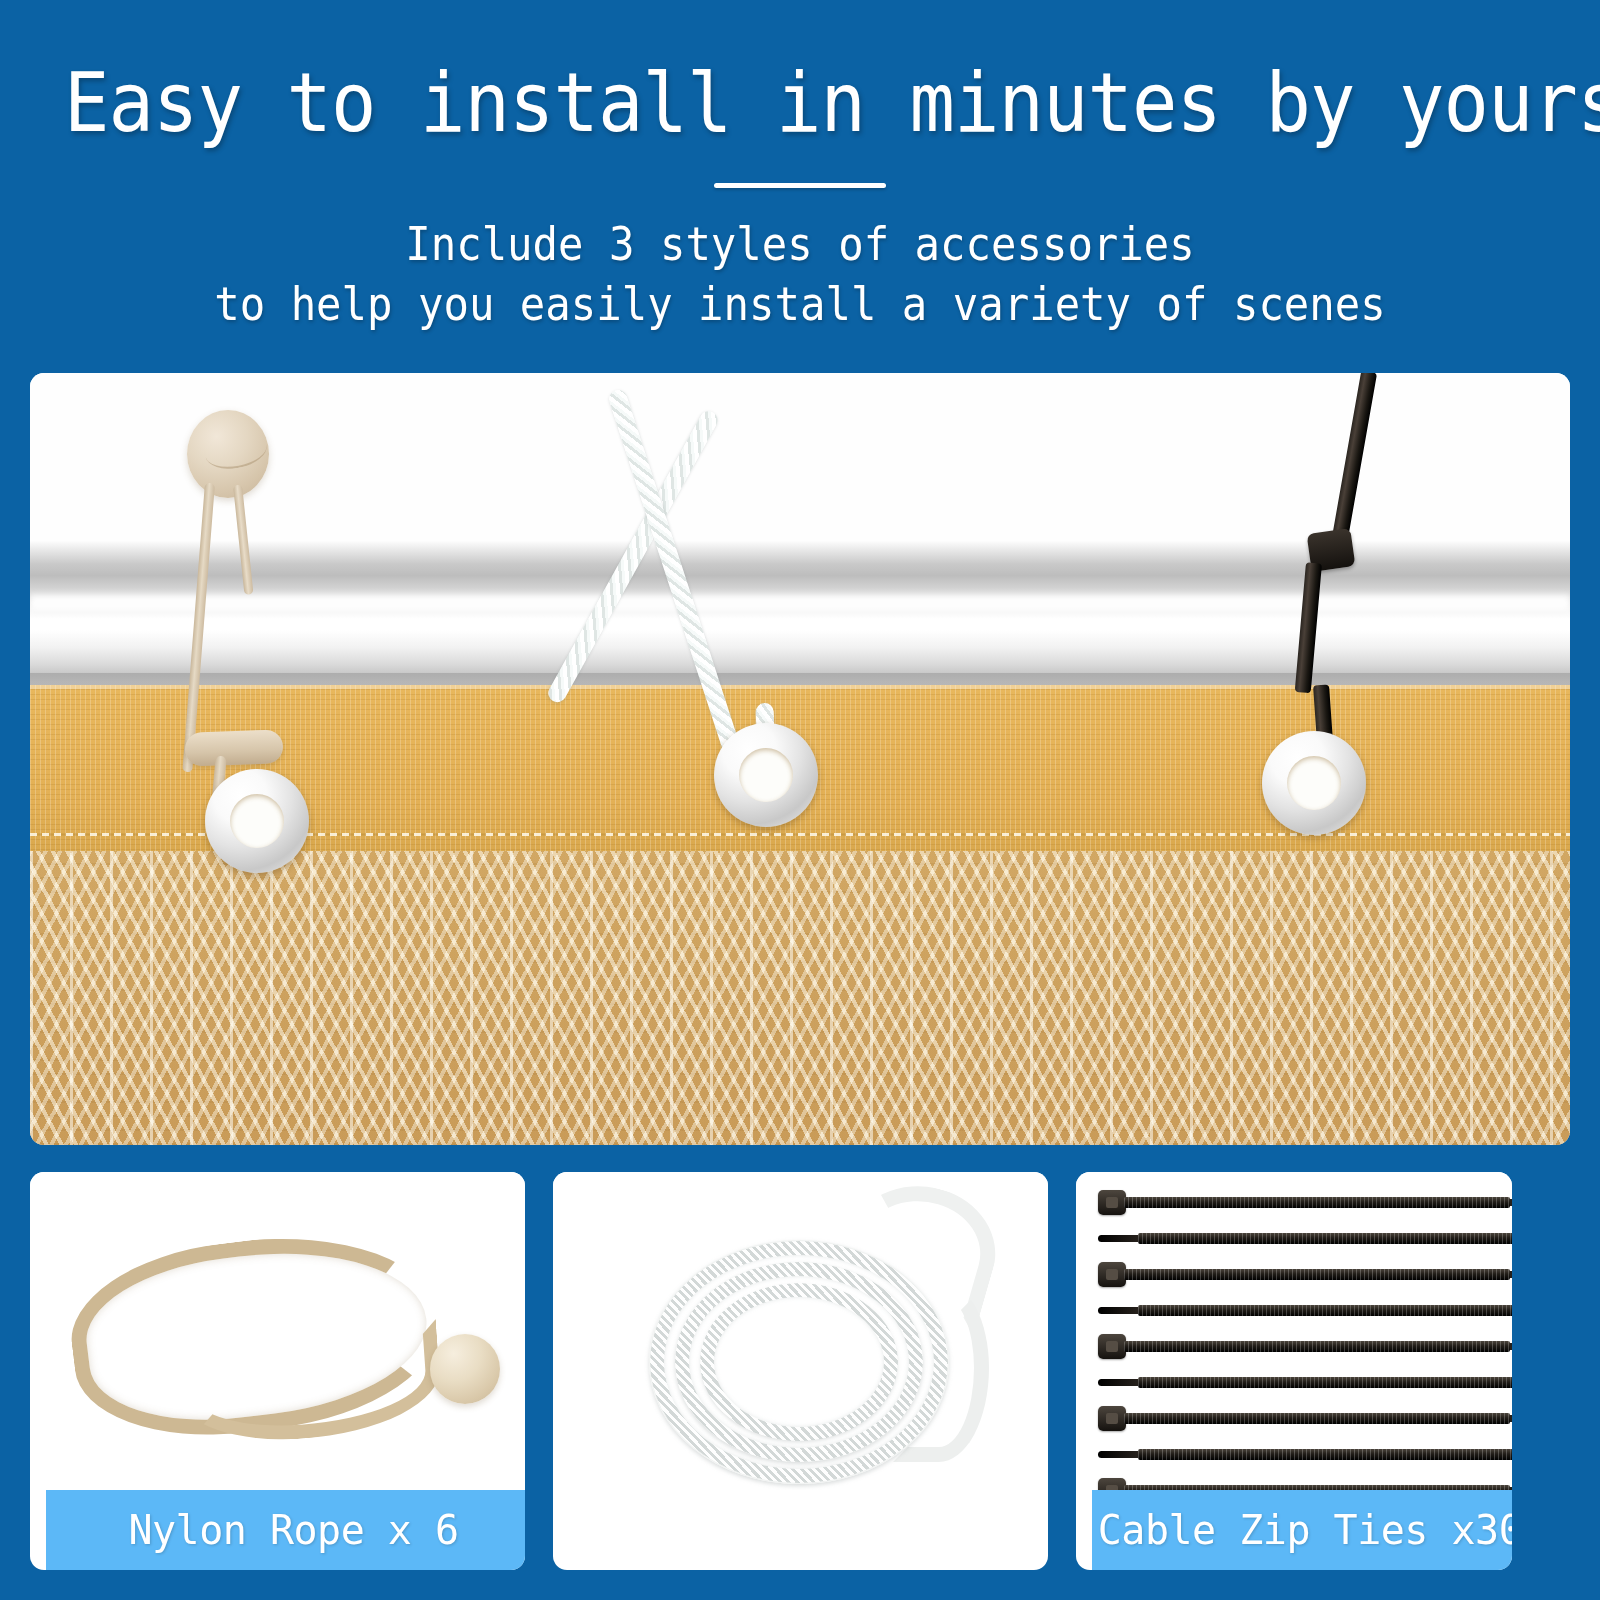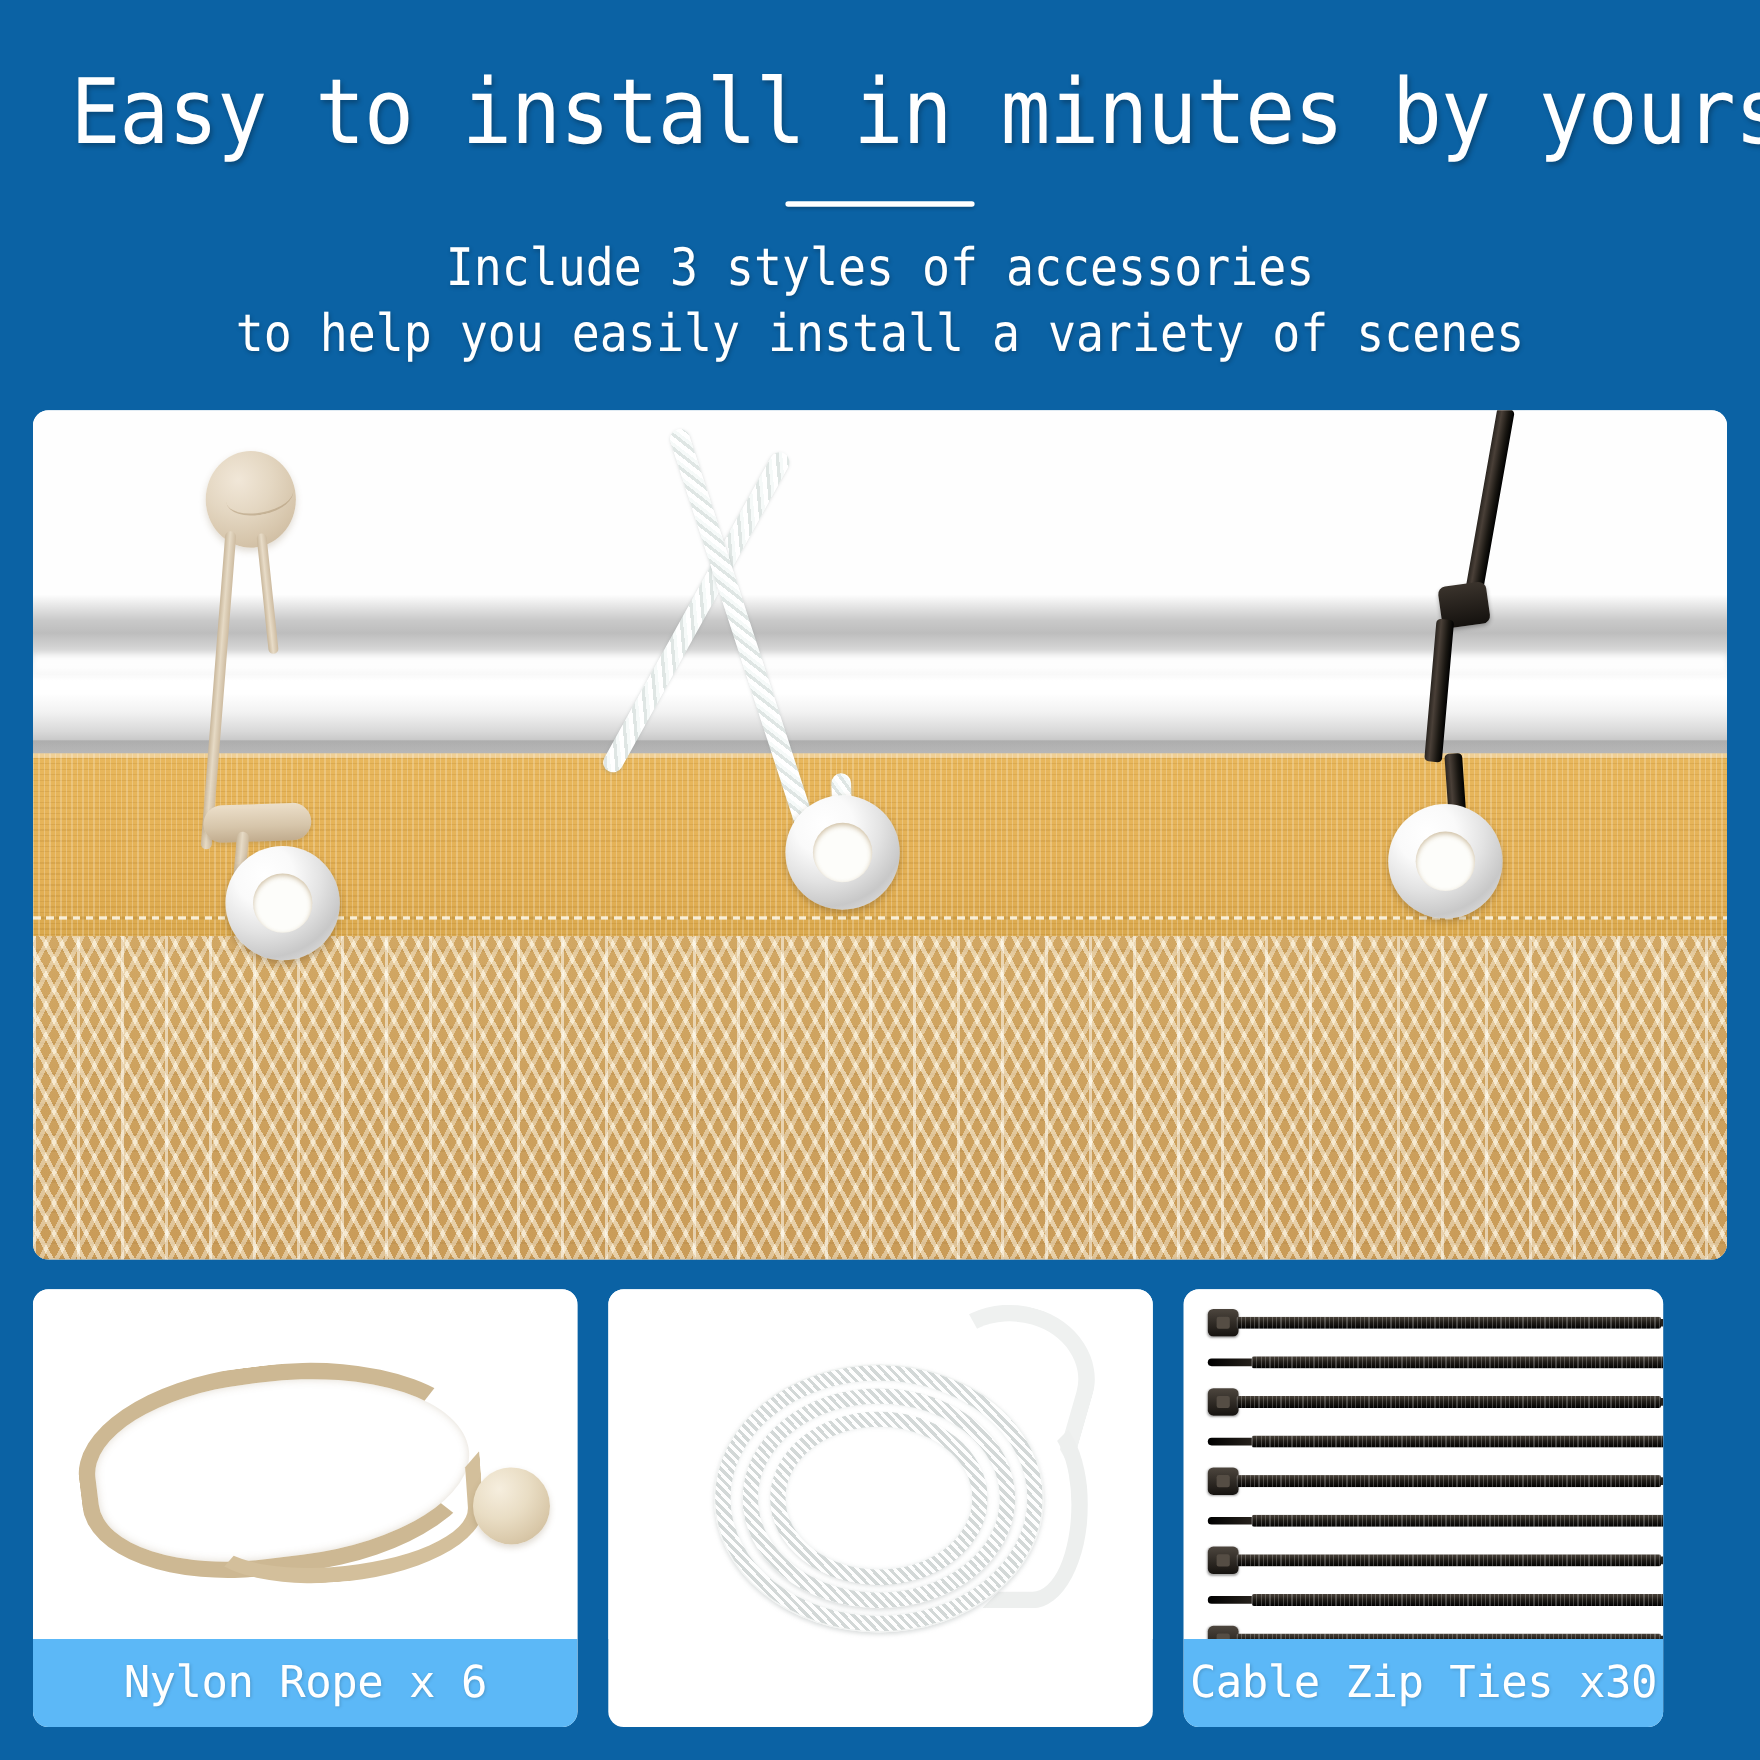--- a/index.html
+++ b/index.html
@@ -344,21 +344,21 @@
     position: absolute;
     left: 0; top: 0;
     width: 100%;
     height: 318px;
     background: #FFFFFF;
     overflow: hidden;
   }
 
   .card-label {
     position: absolute;
-    left: 0;
+    left: 16px;
     bottom: 0;
     width: 100%;
     height: 80px;
     background: #5CB8F7;
     display: flex;
     align-items: center;
     justify-content: center;
     color: #FFFFFF;
     font-family: "DejaVu Sans Mono", monospace;
     font-size: 40px;

